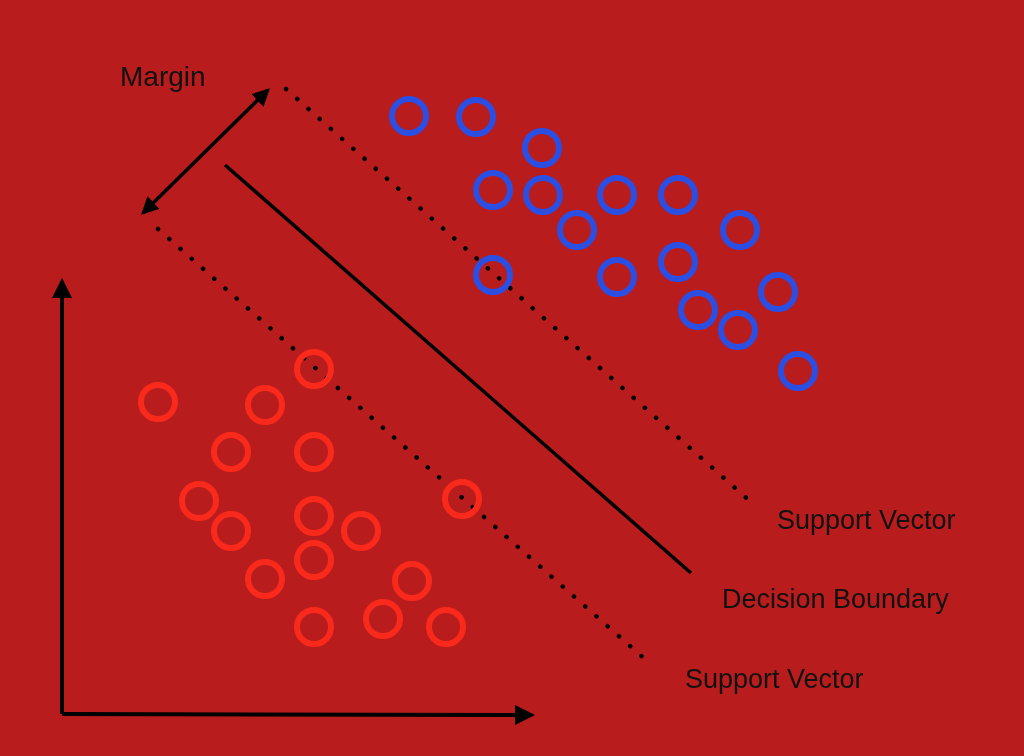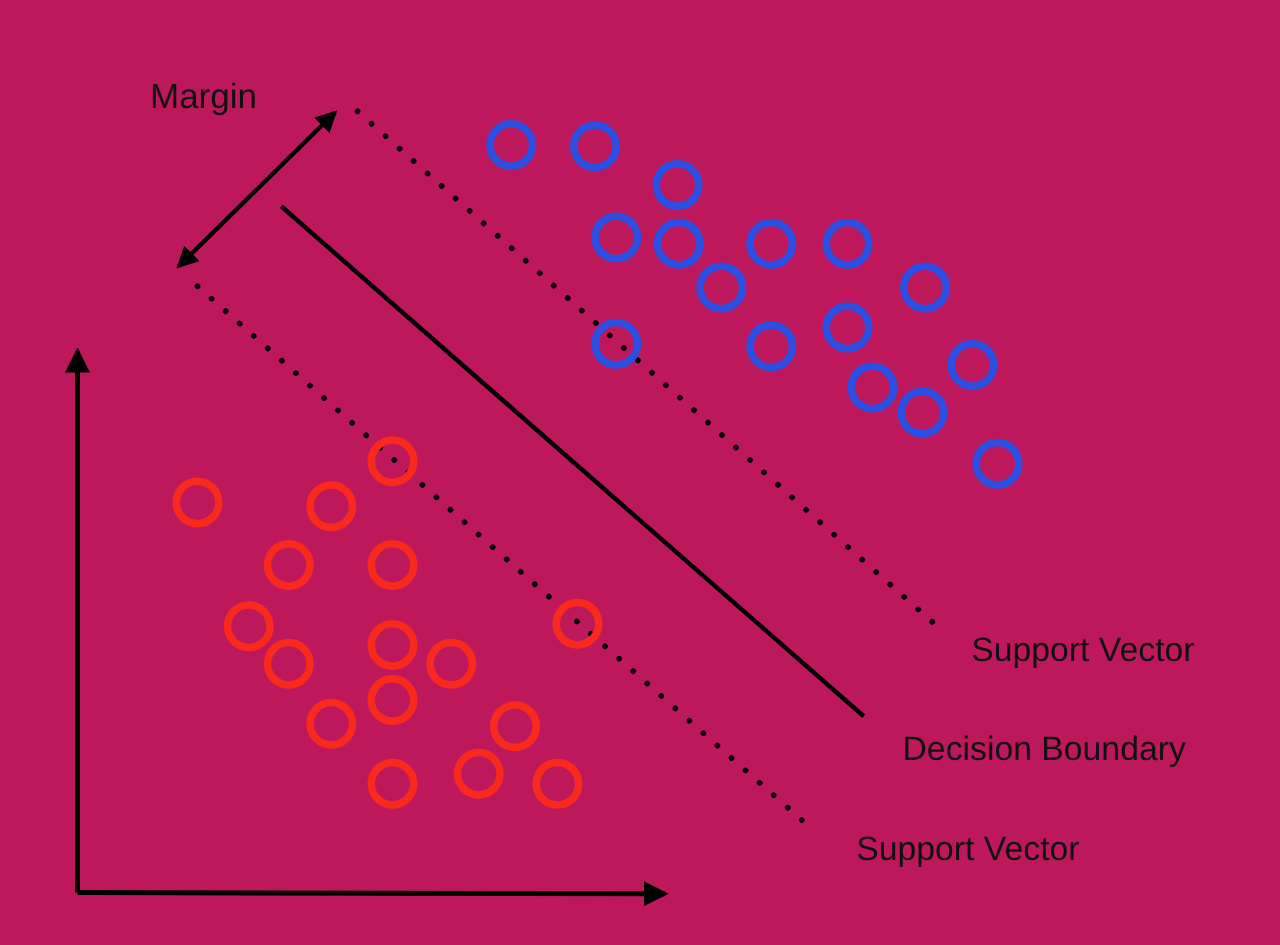--- a/index.html
+++ b/index.html
@@ -1,20 +1,20 @@
 <!DOCTYPE html>
 <html><head>
 <meta charset="utf-8">
 <style>
   html, body { margin: 0; padding: 0; background: #ffffff; }
   .stage {
     position: relative;
     width: 1024px;
     height: 756px;
-    background: #be185d;
+    background: #b91c1c;
     overflow: hidden;
     font-family: "Liberation Sans", "DejaVu Sans", sans-serif;
     text-decoration: underline;
   }
   svg { display: block; width: 1024px; height: 756px; }
   text {
     font-family: "Liberation Sans", "DejaVu Sans", sans-serif;
     fill: #111111;
   }
   .lbl { font-size: 27px; }

